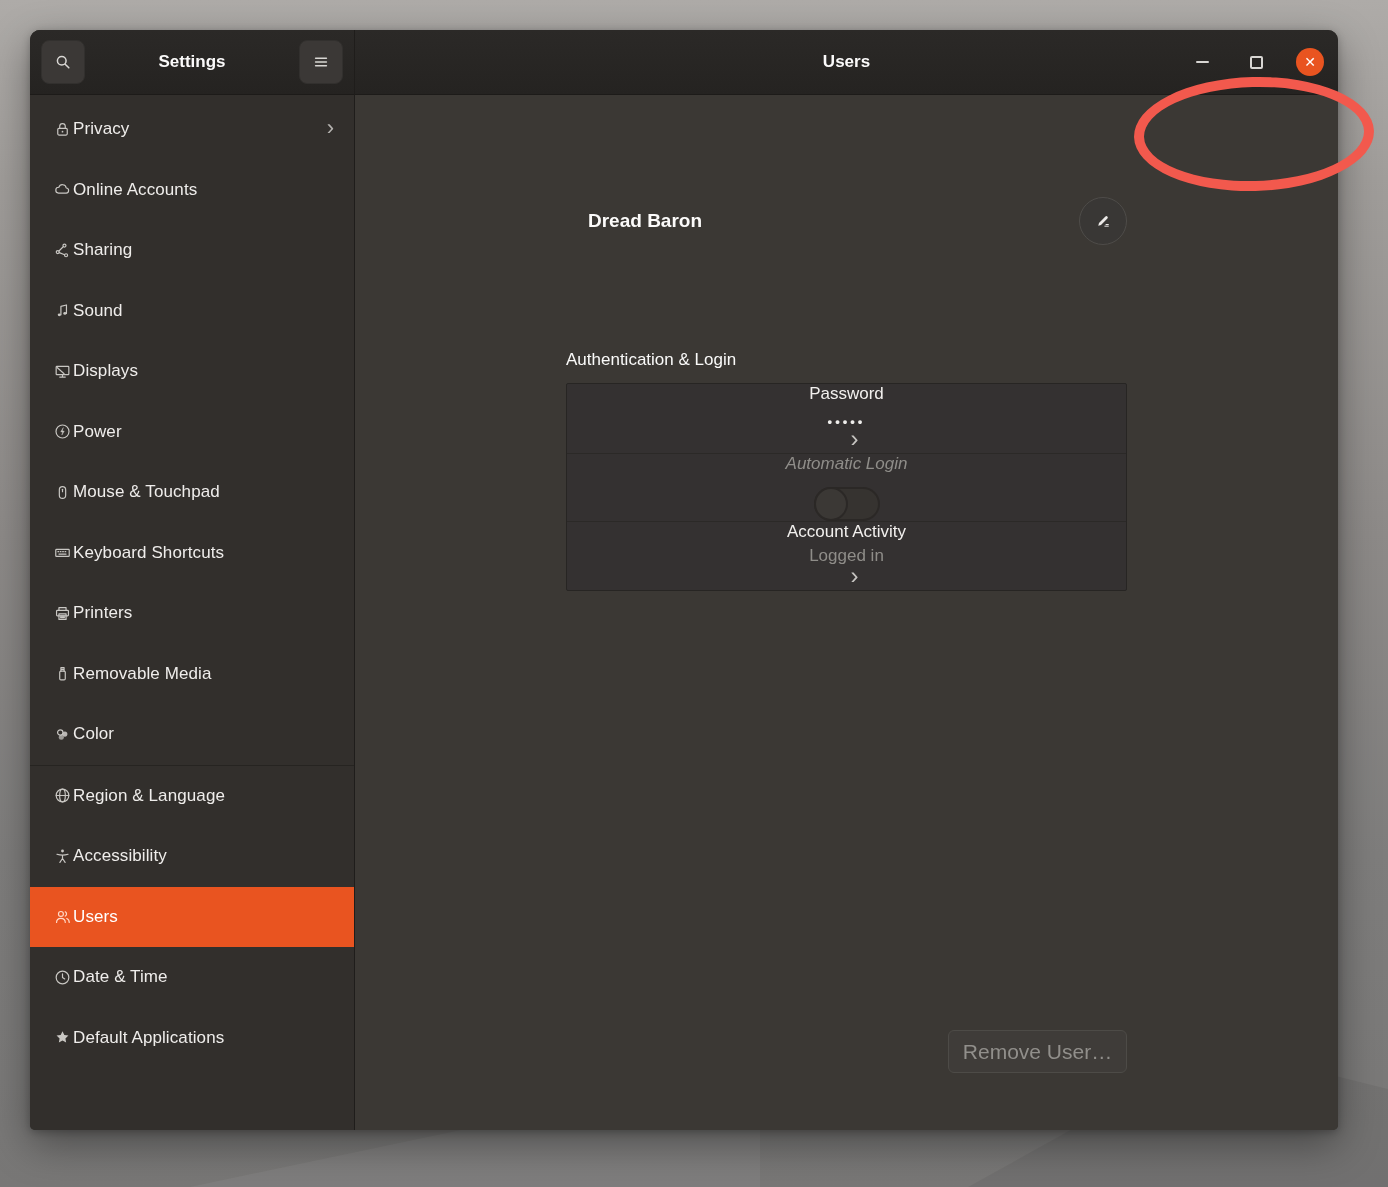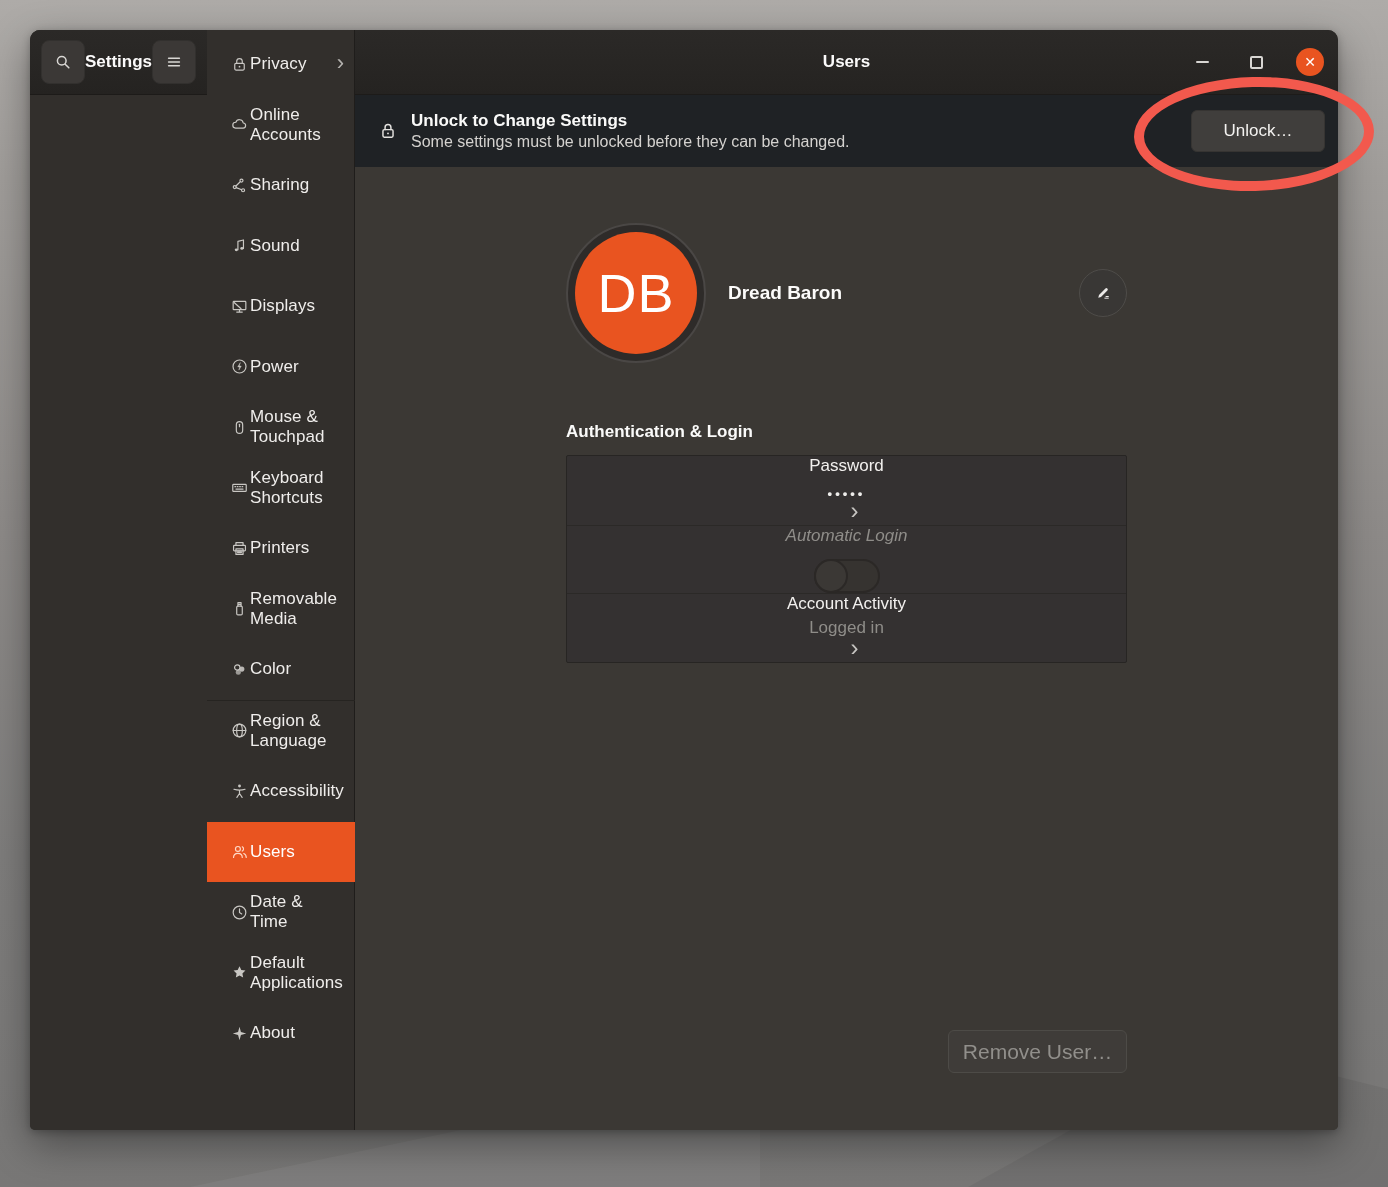--- a/index.html
+++ b/index.html
@@ -25,21 +25,21 @@
   .wp-2{right:0;bottom:0;width:420px;height:140px;background:rgba(0,0,0,0.05);clip-path:polygon(0 100%,60% 0,100% 30%,100% 100%);}
 
   .window{
     position:absolute;left:30px;top:30px;width:1308px;height:1100px;
     border-radius:10px 10px 5px 5px;overflow:hidden;
     box-shadow:0 14px 40px rgba(0,0,0,0.38),0 2px 8px rgba(0,0,0,0.25);
     display:grid;grid-template-columns:325px 1fr;background:var(--content);
   }
 
   
-  .sidebar{display:flex;flex-direction:row;border-right:1px solid #1f1d1b;background:var(--sidebar);}
+  .sidebar{display:flex;flex-direction:column;border-right:1px solid #1f1d1b;background:var(--sidebar);}
   .sidebar-header{
     height:65px;flex:0 0 65px;background:linear-gradient(#2b2927,#252321);
     border-bottom:1px solid #1d1b19;display:flex;align-items:center;padding:0 11px;
   }
   .hdr-btn{
     width:44px;height:44px;border-radius:8px;background:#3b3836;border:1px solid #32302e;
     display:flex;align-items:center;justify-content:center;color:#d9d7d4;flex:0 0 auto;cursor:pointer;
   }
   .sidebar-title{flex:1;text-align:center;font-weight:bold;font-size:17px;color:#fbfafa;}
   .side-list{flex:1;padding-top:4px;display:flex;flex-direction:column;}
@@ -91,21 +91,21 @@
     width:122px;height:122px;border-radius:50%;background:var(--accent);
     display:flex;align-items:center;justify-content:center;
     font-size:54px;color:#fff;letter-spacing:1px;font-family:"Liberation Sans",sans-serif;
   }
   .user-name{font-weight:bold;font-size:19px;margin-left:22px;color:#fcfbfa;}
   .edit-btn{
     margin-left:auto;width:48px;height:48px;border-radius:50%;background:#393735;border:1px solid #4e4c49;
     display:flex;align-items:center;justify-content:center;color:#eceae8;cursor:pointer;
   }
 
-  .auth-heading{margin-top:59px;font-weight:bold;font-size:17px;color:#fafaf9;}
+  .auth-heading{margin-top:59px;font-weight:normal;font-size:17px;color:#fafaf9;}
   .auth-list{
     margin-top:13px;background:#343131;border:1px solid #272523;border-radius:2px;
     display:flex;flex-direction:column;
   }
   .auth-row{height:68.5px;display:flex;align-items:center;padding:0 18px;flex-direction:column;}
   .auth-row + .auth-row{border-top:1px solid #2b2927;}
   .auth-row .label{font-size:17px;color:#f2f0ee;}
   .auth-row.disabled .label{color:var(--dim);font-style:italic;}
   .auth-row .spacer{flex:1;}
   .auth-row .value{font-size:17px;color:var(--dim);}
@@ -301,68 +301,43 @@
           <span class="label">Date &amp; Time</span>
         </div>
         <div class="side-item">
           <span class="icon">
             <svg width="19" height="19" viewBox="0 0 24 24" fill="none" stroke="currentColor" stroke-width="1.5" stroke-linecap="round" stroke-linejoin="round">
               <path d="M12 4.2l2.3 4.7 5.2.7-3.8 3.6.9 5.1-4.6-2.4-4.6 2.4.9-5.1-3.8-3.6 5.2-.7z" fill="currentColor" stroke="none"></path>
             </svg>
           </span>
           <span class="label">Default Applications</span>
         </div>
-        <div class="side-item">
-          <span class="icon">
-            <svg width="19" height="19" viewBox="0 0 24 24" fill="none" stroke="currentColor" stroke-width="1.5" stroke-linecap="round" stroke-linejoin="round">
-              <path d="M12 3.5l1.8 6.7 6.7 1.8-6.7 1.8-1.8 6.7-1.8-6.7-6.7-1.8 6.7-1.8z" fill="currentColor" stroke="none"></path>
-            </svg>
-          </span>
-          <span class="label">About</span>
-        </div>
       </div>
   </div>
 
   <div class="main">
     <div class="main-header">
       <div class="main-title">Users</div>
       <div class="win-controls">
         <div class="wc wc-min">
             <span></span>
           </div>
         <div class="wc wc-max">
             <span></span>
           </div>
         <div class="wc wc-close">
             <span>✕</span>
           </div>
       </div>
     </div>
 
-    <div class="banner">
-      <span class="icon">
-        <svg width="22" height="22" viewBox="0 0 24 24" fill="none" stroke="currentColor" stroke-width="1.6" stroke-linecap="round">
-            <rect x="6.5" y="10.5" width="11" height="8.3" rx="1.5"></rect>
-            <path d="M8.8 10.5V8.2a3.2 3.2 0 0 1 6.4 0v2.3"></path>
-            <circle cx="12" cy="14.6" r="1" fill="currentColor" stroke="none"></circle>
-          </svg>
-      </span>
-      <div class="banner-text">
-        <div class="banner-title">Unlock to Change Settings</div>
-        <div class="banner-sub">Some settings must be unlocked before they can be changed.</div>
-      </div>
-      <div class="unlock-btn">Unlock…</div>
-    </div>
 
     <div class="content">
       <div class="col">
         <div class="user-row">
-          <div class="avatar-ring">
-            <div class="avatar">DB</div>
-          </div>
           <div class="user-name">Dread Baron</div>
           <div class="edit-btn">
             <span>
               <svg width="20" height="20" viewBox="0 0 24 24" fill="none" stroke="currentColor" stroke-width="1.2" stroke-linecap="round">
                   <path d="M6.3 17.8l.9-3.5 7.7-7.7a1.7 1.7 0 0 1 2.4 2.4l-7.7 7.7-3.3.9z" fill="currentColor" stroke="none"></path>
                   <path d="M14.2 18.2h4.2M15.6 16.2h2.8"></path>
                 </svg>
             </span>
           </div>
         </div>

